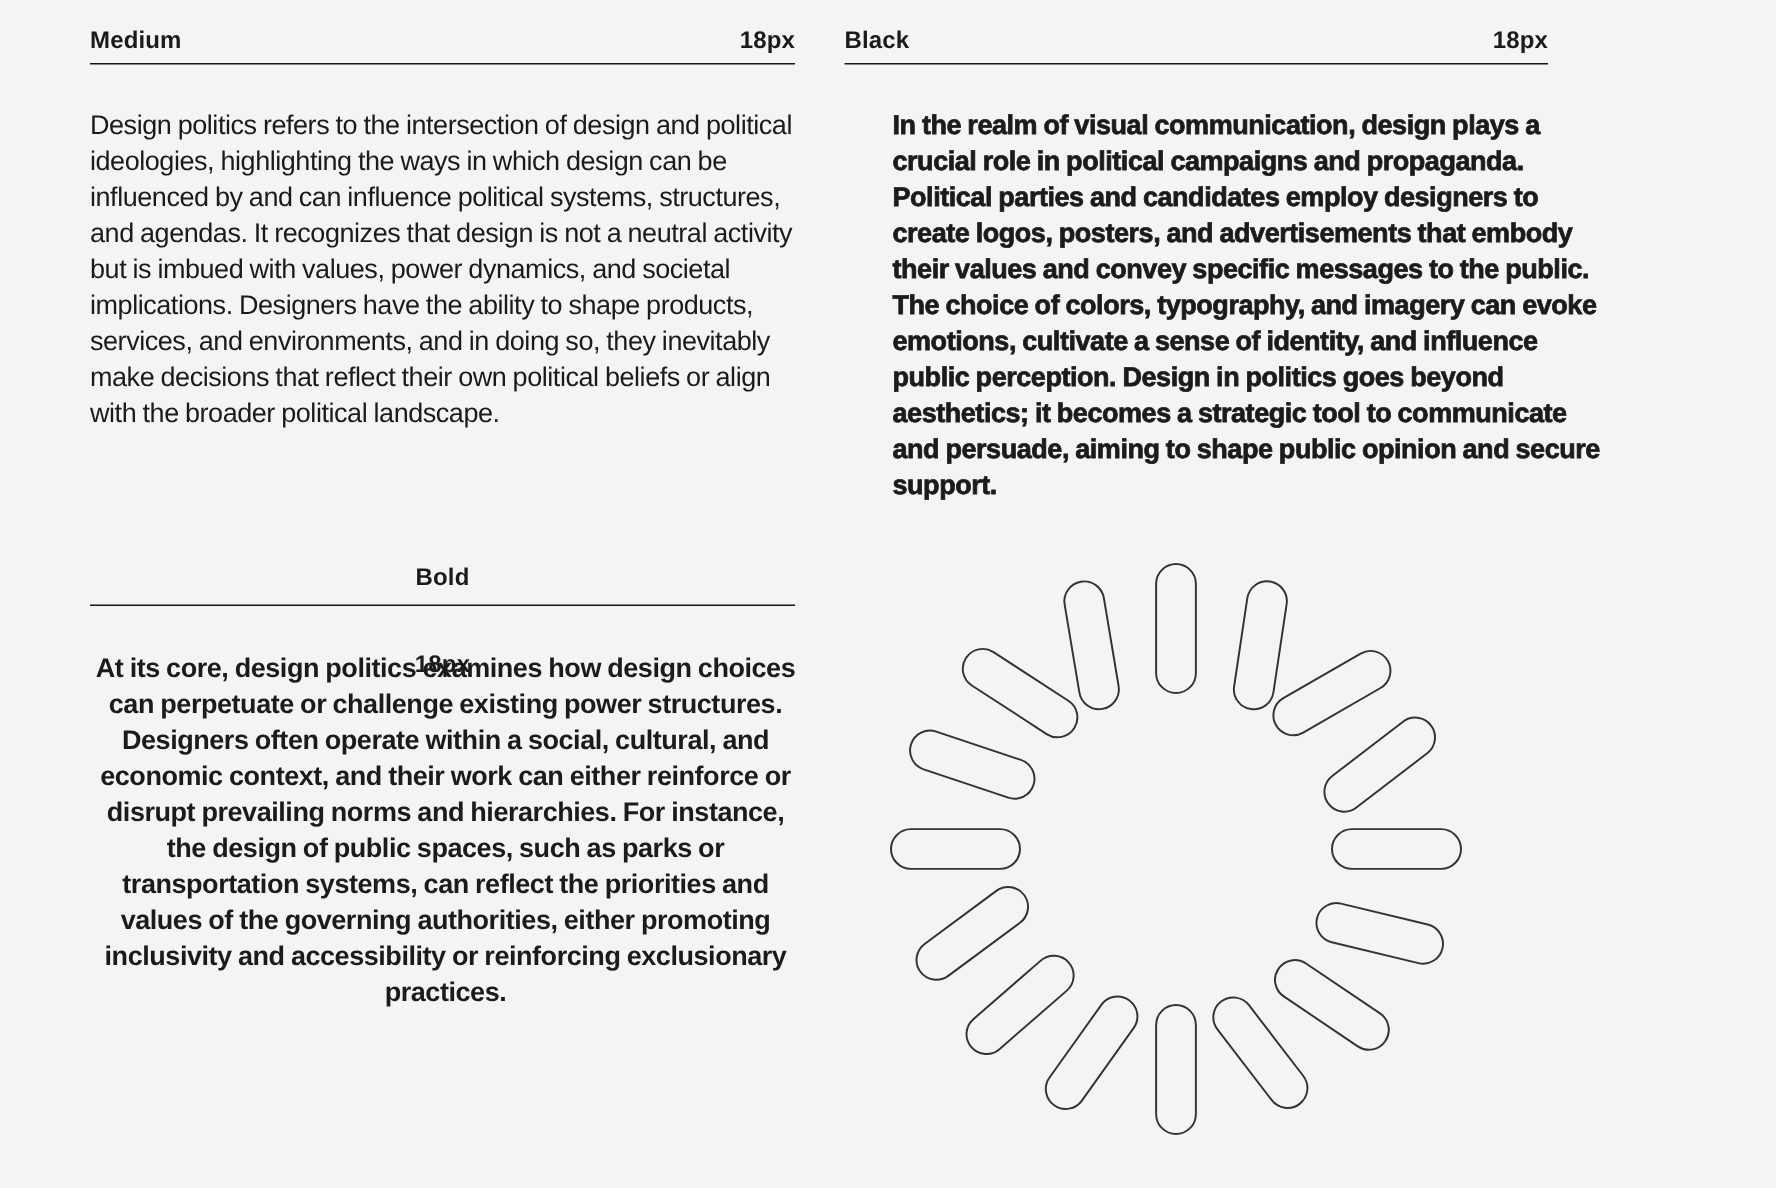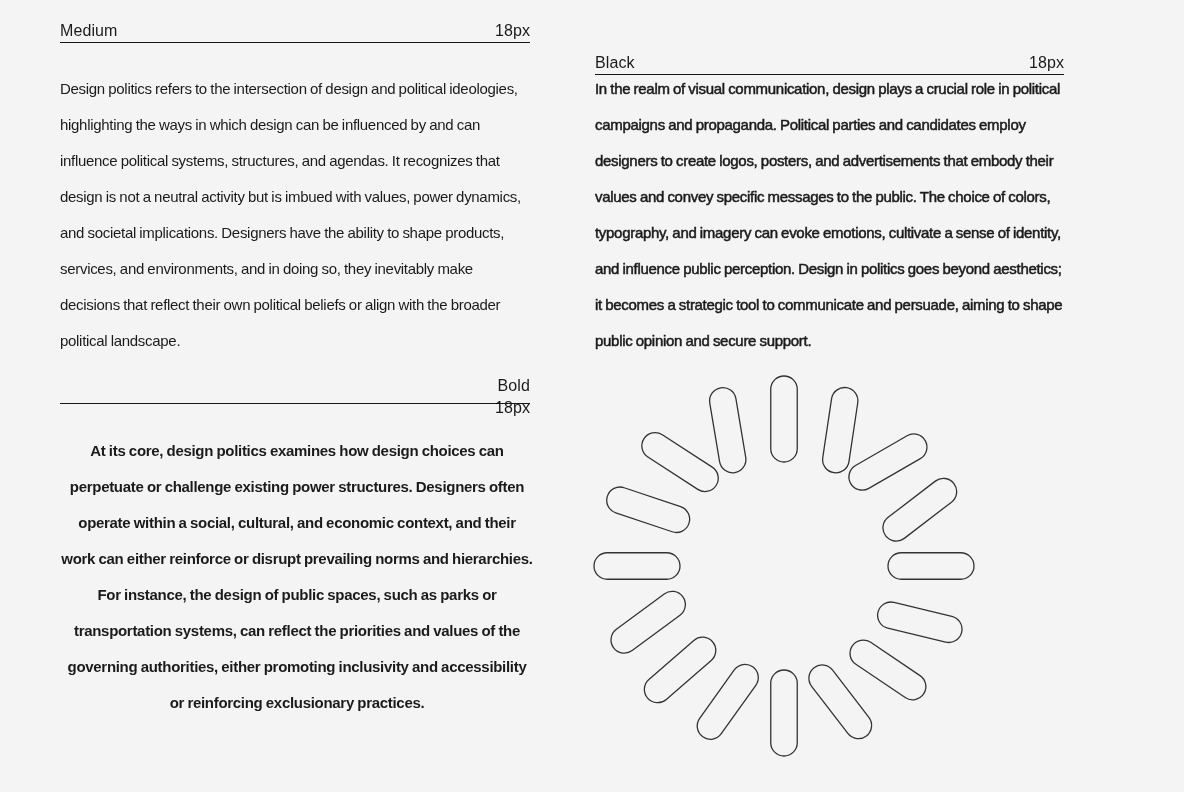--- a/index.html
+++ b/index.html
@@ -14,44 +14,45 @@
     background: #f5f4f4;
     font-family: "Liberation Sans", sans-serif;
     color: #1b1b1b;
   }
   .spec-header {
     position: absolute;
     height: 28px;
     border-bottom: 1.5px solid #161616;
     display: flex;
     justify-content: space-between;
-    align-items: flex-end;
+    align-items: center;
     font-size: 16px;
     line-height: 22px;
-    font-weight: 400;
+    font-weight: 700;
     letter-spacing: 0.1px;
+    gap: 36px;
   }
   .spec-par {
     position: absolute;
     width: 474px;
-    font-size: 15px;
-    line-height: 36px;
+    font-size: 18px;
+    line-height: 24px;
     letter-spacing: -0.3px;
     word-spacing: -0.5px;
     white-space: normal;
   }
   .w-medium { font-weight: 500; }
   .w-bold   { font-weight: 700; }
-  .w-black  { font-weight: 400; -webkit-text-stroke: 0.5px #1b1b1b; }
+  .w-black  { font-weight: 700; -webkit-text-stroke: 0.5px #1b1b1b; }
 
   #hdr-medium { left: 60px;  top: 14px;  width: 470px; }
   #par-medium { left: 60px;  top: 71px; }
   #hdr-bold   { left: 60px;  top: 375px; width: 470px; flex-direction: column; }
   #par-bold   { left: 60px;  top: 433px; text-align: center; }
-  #hdr-black  { left: 595px; top: 14px;  width: 469px; margin-top: 32px; }
+  #hdr-black  { left: 563px; top: 14px;  width: 469px; }
   #par-black  { left: 595px; top: 71px;  width: 472px; }
 
   #burst {
     position: absolute;
     left: 584px;
     top: 366px;
     width: 400px;
     height: 400px;
   }
 </style>

